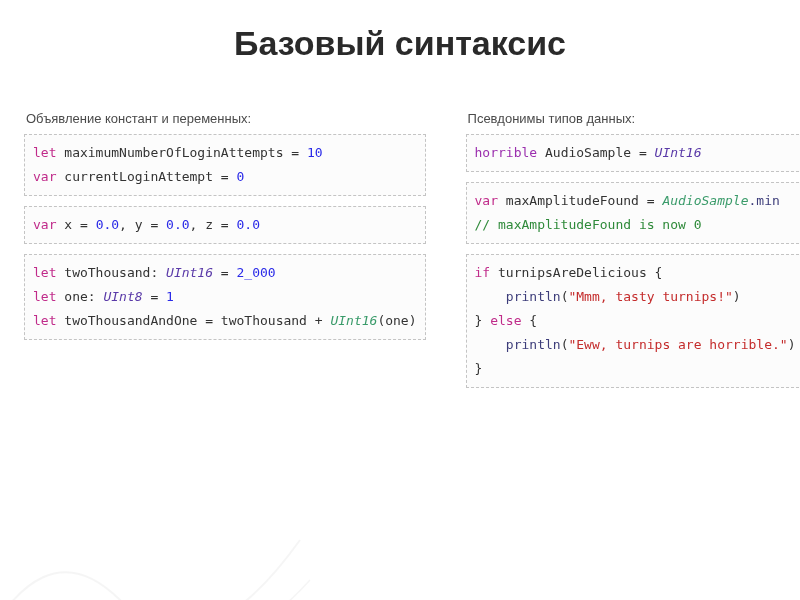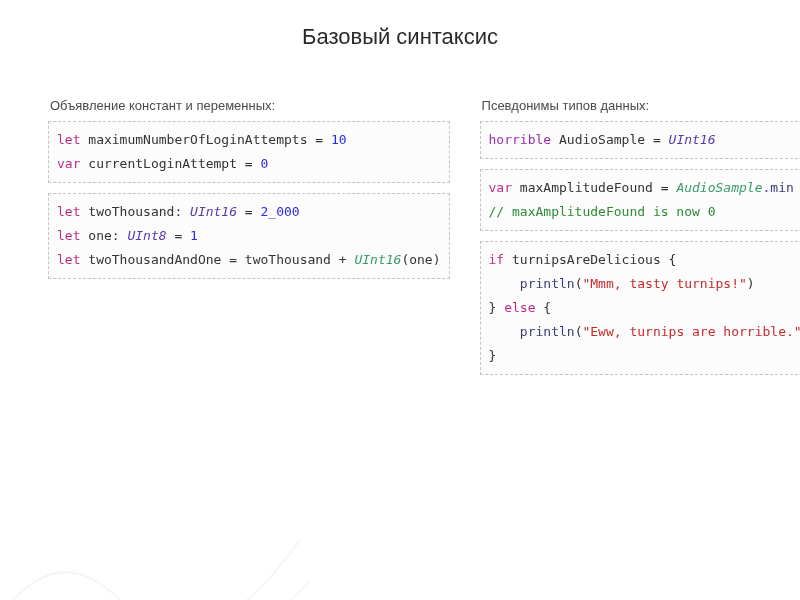--- a/index.html
+++ b/index.html
@@ -18,29 +18,28 @@
     width: 400px;
     height: 300px;
     opacity: 0.08;
     pointer-events: none;
   }
   .title-area {
     text-align: center;
     padding: 24px 0 44px 0;
   }
   .title {
-    font-size: 22px;
-    font-weight: 400;
+    font-size: 34px;
+    font-weight: 700;
     color: #2a2a2a;
   }
   .columns {
     display: flex;
-    gap: 30px;
+    gap: 40px;
     padding: 0 24px;
-    margin-left: 24px;
   }
   .col-left { flex: 1.05; }
   .col-right { flex: 1; }
   .section-label {
     font-size: 13px;
     color: #4a4a4a;
     margin: 4px 0 8px 2px;
     font-weight: 400;
   }
   .codebox {
@@ -80,20 +79,21 @@
 </div>
 
 <div class="columns">
 
   <div class="col-left">
     <div class="section-label">Объявление констант и переменных:</div>
 
     <div class="codebox"><span class="kw">let</span> <span>maximumNumberOfLoginAttempts</span><span> = </span><span class="num">10</span>
 <span class="kw">var</span> <span>currentLoginAttempt</span><span> = </span><span class="num">0</span></div>
 
+    <div class="codebox"><span class="kw">var</span><span> x = </span><span class="num">0.0</span><span>, y = </span><span class="num">0.0</span><span>, z = </span><span class="num">0.0</span></div>
 
 
     <div class="codebox"><span class="kw">let</span><span> twoThousand: </span><span class="type">UInt16</span><span> = </span><span class="num">2_000</span>
 <span class="kw">let</span><span> one: </span><span class="type">UInt8</span><span> = </span><span class="num">1</span>
 <span class="kw">let</span><span> twoThousandAndOne = twoThousand + </span><span class="typeS">UInt16</span><span>(one)</span></div>
   </div>
 
   <div class="col-right">
     <div class="section-label">Псевдонимы типов данных:</div>
 

